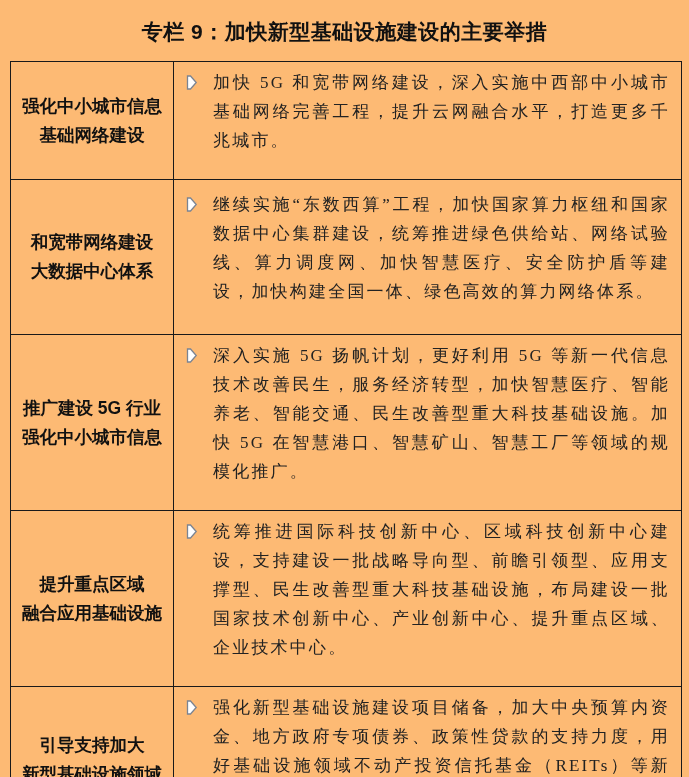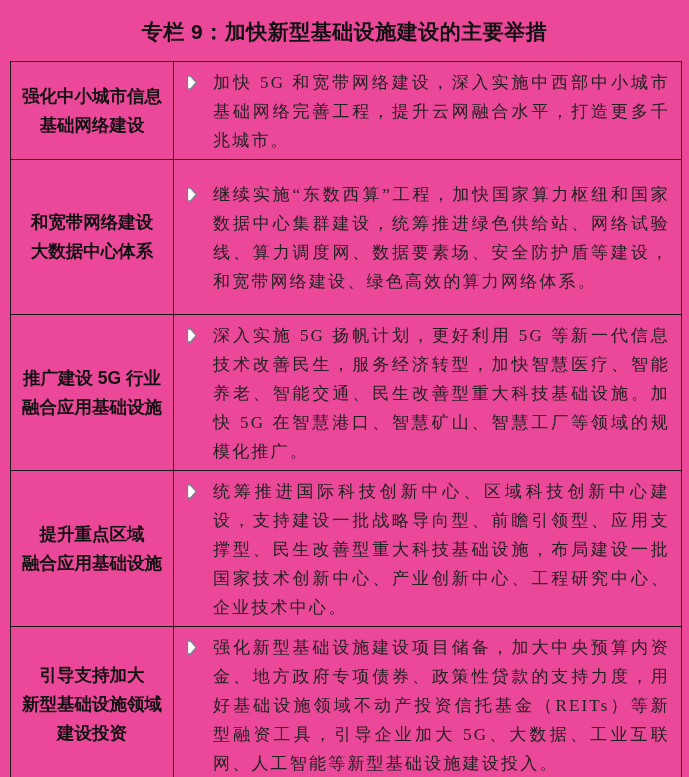--- a/index.html
+++ b/index.html
@@ -4,21 +4,21 @@
 <style>
   html, body {
     margin: 0;
     padding: 0;
     background: #ffffff;
   }
   .page {
     position: relative;
     width: 689px;
     height: 777px;
-    background: #ec4899;
+    background: #fdba74;
     overflow: hidden;
   }
   .box-title {
     padding-top: 19px;
     text-align: center;
     font-family: "Liberation Sans", sans-serif;
     font-weight: bold;
     font-size: 21px;
     line-height: 26px;
     letter-spacing: 0.5px;
@@ -48,21 +48,21 @@
     font-weight: bold;
     font-size: 17.5px;
     line-height: 29px;
     color: #111111;
     padding: 2px 4px;
   }
   td.header-cell .header-text {
     white-space: pre-line;
   }
   td.content-cell {
-    padding: 6px 11px 4px 39px;
+    padding: 6px 11px 24px 39px;
   }
   .content-wrap {
     position: relative;
   }
   .content-text {
     margin: 0;
     font-family: "Liberation Serif", serif;
     font-size: 17px;
     line-height: 29px;
     letter-spacing: 2.2px;
@@ -114,29 +114,29 @@
           <span class="header-text">和宽带网络建设
 大数据中心体系</span>
         </td>
         <td class="content-cell">
           <div class="content-wrap">
             <span class="arrow-icon">
               <svg width="13" height="17" viewBox="0 0 13 17">
                   <path d="M2.5 2 H5.5 L11.2 8.5 L5.5 15 H2.5 Z" fill="#ffffff" stroke="#7b8492" stroke-width="1.3"></path>
                 </svg>
             </span>
-            <p class="content-text">继续实施“东数西算”工程，加快国家算力枢纽和国家数据中心集群建设，统筹推进绿色供给站、网络试验线、算力调度网、数据要素场、安全防护盾等建设，和宽带网络建设、绿色高效的算力网络体系。</p>
+            <p class="content-text">继续实施“东数西算”工程，加快国家算力枢纽和国家数据中心集群建设，统筹推进绿色供给站、网络试验线、算力调度网、加快智慧医疗、安全防护盾等建设，加快构建全国一体、绿色高效的算力网络体系。</p>
           </div>
         </td>
       </tr>
 
       <tr class="r3">
         <td class="header-cell">
           <span class="header-text">推广建设 5G 行业
-融合应用基础设施</span>
+强化中小城市信息</span>
         </td>
         <td class="content-cell">
           <div class="content-wrap">
             <span class="arrow-icon">
               <svg width="13" height="17" viewBox="0 0 13 17">
                   <path d="M2.5 2 H5.5 L11.2 8.5 L5.5 15 H2.5 Z" fill="#ffffff" stroke="#7b8492" stroke-width="1.3"></path>
                 </svg>
             </span>
             <p class="content-text">深入实施 5G 扬帆计划，更好利用 5G 等新一代信息技术改善民生，服务经济转型，加快智慧医疗、智能养老、智能交通、民生改善型重大科技基础设施。加快 5G 在智慧港口、智慧矿山、智慧工厂等领域的规模化推广。</p>
           </div>
@@ -148,21 +148,21 @@
           <span class="header-text">提升重点区域
 融合应用基础设施</span>
         </td>
         <td class="content-cell">
           <div class="content-wrap">
             <span class="arrow-icon">
               <svg width="13" height="17" viewBox="0 0 13 17">
                   <path d="M2.5 2 H5.5 L11.2 8.5 L5.5 15 H2.5 Z" fill="#ffffff" stroke="#7b8492" stroke-width="1.3"></path>
                 </svg>
             </span>
-            <p class="content-text">统筹推进国际科技创新中心、区域科技创新中心建设，支持建设一批战略导向型、前瞻引领型、应用支撑型、民生改善型重大科技基础设施，布局建设一批国家技术创新中心、产业创新中心、工程研究中心、企业技术中心。</p>
+            <p class="content-text">统筹推进国际科技创新中心、区域科技创新中心建设，支持建设一批战略导向型、前瞻引领型、应用支撑型、民生改善型重大科技基础设施，布局建设一批国家技术创新中心、产业创新中心、提升重点区域、企业技术中心。</p>
           </div>
         </td>
       </tr>
 
       <tr class="r5">
         <td class="header-cell">
           <span class="header-text">引导支持加大
 新型基础设施领域
 建设投资</span>
         </td>

